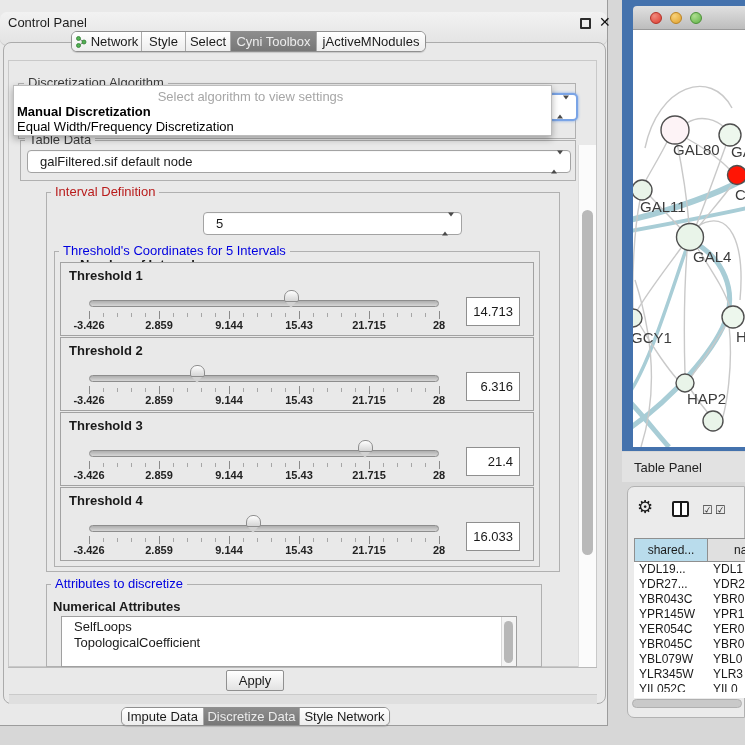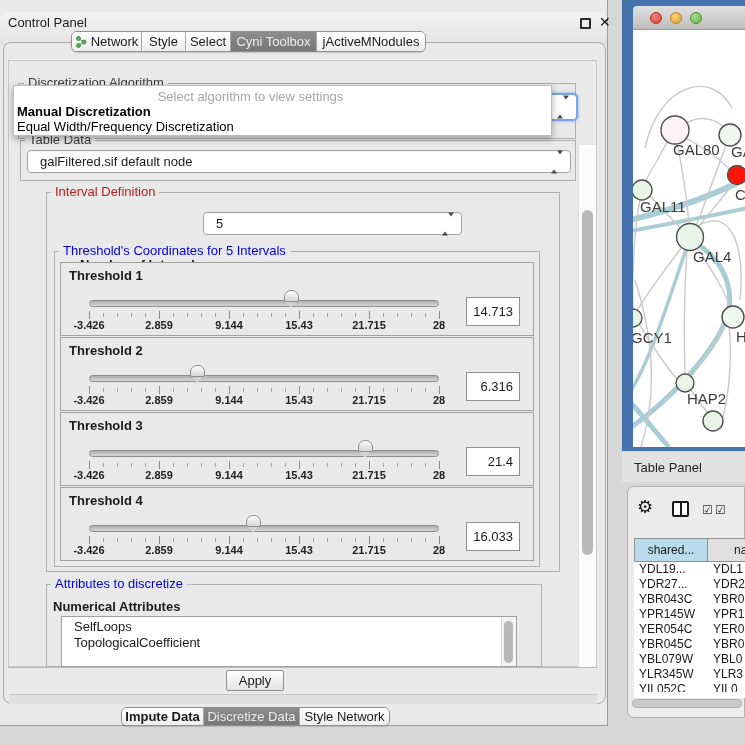--- a/index.html
+++ b/index.html
@@ -229,21 +229,21 @@
 
     <div class="hline" style="left:8px;top:667px;width:589px;height:1px;"></div>
     <div id="applyband"></div>
     <div id="applybtn">Apply</div>
 
     <div id="vsb">
         <div class="th"></div>
       </div>
 
     <div class="seg" style="left:121px;top:707px;height:19px;">
-      <div class="s" style="width:82px;font-weight:bold;">
+      <div class="s" style="width:82px;">
           <span>Impute Data</span>
         </div>
       <div class="s active" style="width:96px;">
           <span>Discretize Data</span>
         </div>
       <div class="s" style="width:89px;">
           <span>Style Network</span>
         </div>
     </div>
   </div>

